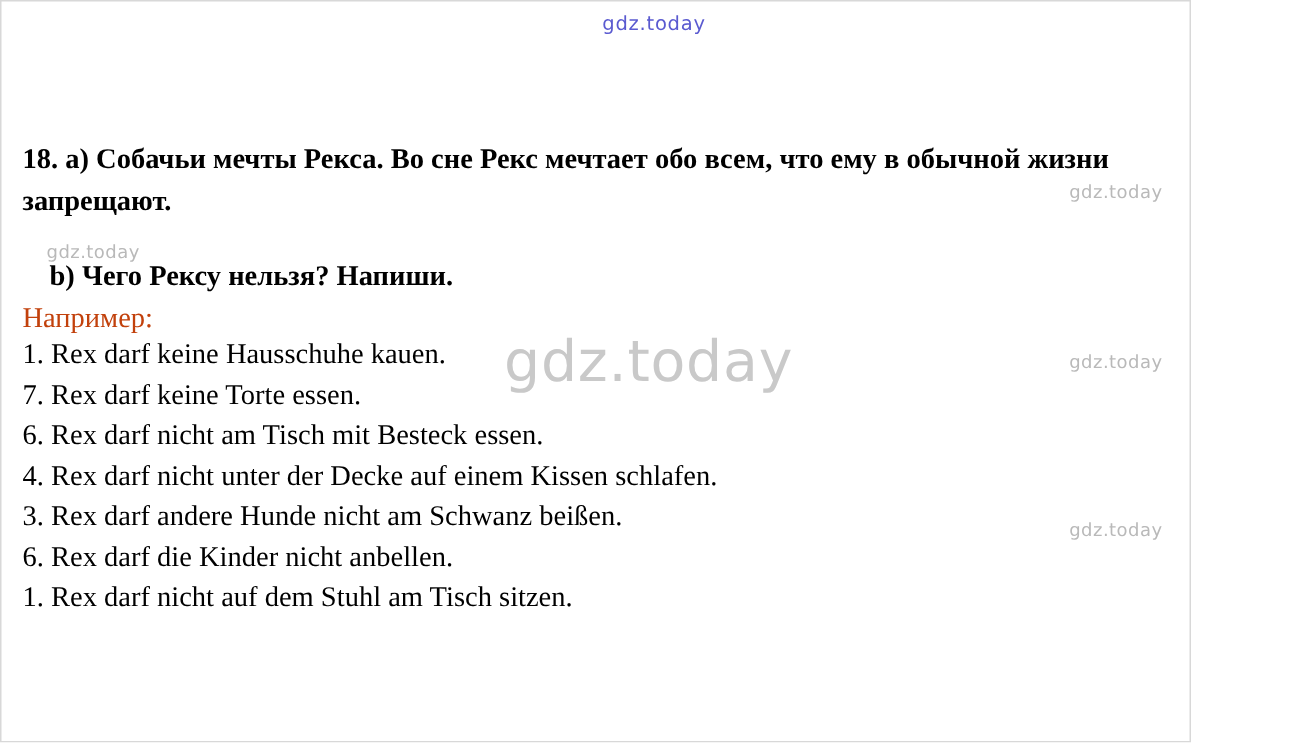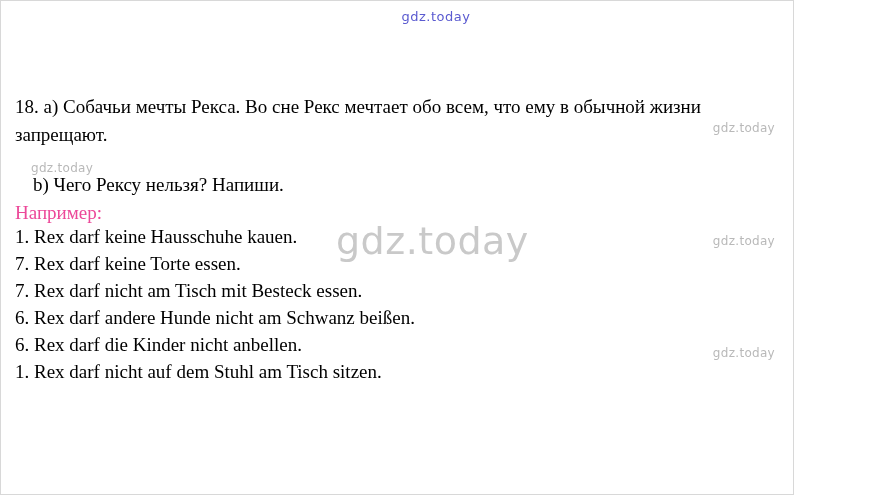--- a/index.html
+++ b/index.html
@@ -59,34 +59,34 @@
   }
 
   .content {
     position: absolute;
     left: 14px;
     top: 92px;
     width: 745px;
   }
   .task-a {
     font-size: 19px;
-    font-weight: normal;
+    font-weight: bold;
     line-height: 1.45;
     color: #000;
     margin: 0 0 0 0;
   }
   .task-b {
     font-size: 19px;
-    font-weight: normal;
+    font-weight: bold;
     color: #000;
     margin: 26px 0 0 18px;
   }
   .example-label {
     font-size: 19px;
-    color: #ec4899;
+    color: #c2410c;
     margin: 6px 0 0 0;
   }
   ol.answers {
     list-style: none;
     margin: 0;
     padding: 0;
   }
   ol.answers li {
     font-size: 19px;
     color: #000;
@@ -106,22 +106,23 @@
   <div class="wm wm-right-2">gdz.today</div>
   <div class="wm wm-right-3">gdz.today</div>
 
   <div class="content">
     <p class="task-a">18. а) Собачьи мечты Рекса. Во сне Рекс мечтает обо всем, что ему в обычной жизни запрещают.</p>
     <p class="task-b">b) Чего Рексу нельзя? Напиши.</p>
     <p class="example-label">Например:</p>
     <ol class="answers">
       <li>1. Rex darf keine Hausschuhe kauen.</li>
       <li>7. Rex darf keine Torte essen.</li>
-      <li>7. Rex darf nicht am Tisch mit Besteck essen.</li>
-      <li>6. Rex darf andere Hunde nicht am Schwanz beißen.</li>
+      <li>6. Rex darf nicht am Tisch mit Besteck essen.</li>
+      <li>4. Rex darf nicht unter der Decke auf einem Kissen schlafen.</li>
+      <li>3. Rex darf andere Hunde nicht am Schwanz beißen.</li>
       <li>6. Rex darf die Kinder nicht anbellen.</li>
       <li>1. Rex darf nicht auf dem Stuhl am Tisch sitzen.</li>
     </ol>
   </div>
 
   <div class="wm-big">gdz.today</div>
 
 </div>
 
 </body></html>

